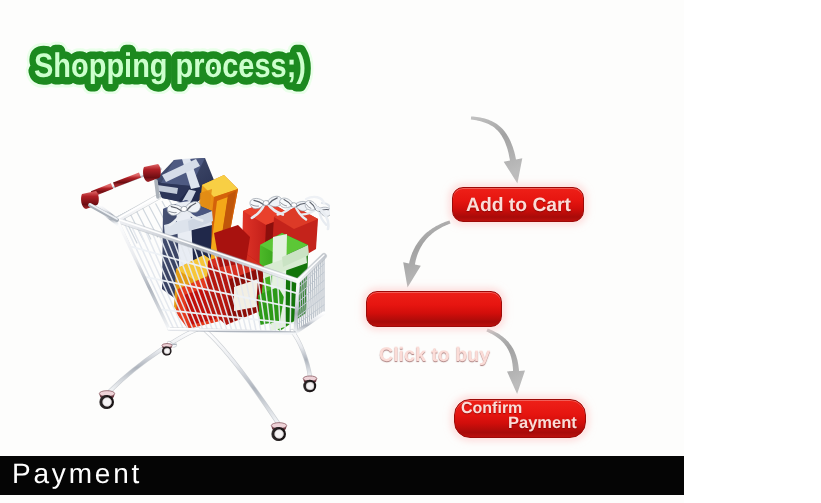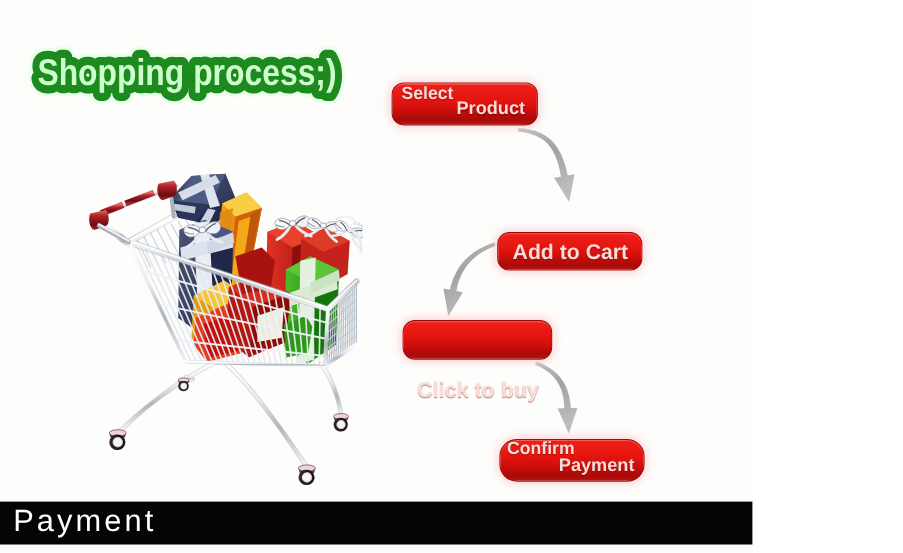--- a/index.html
+++ b/index.html
@@ -320,26 +320,22 @@
           <stop offset="0" stop-color="#c3c3c3"></stop>
           <stop offset=".45" stop-color="#a2a2a2"></stop>
           <stop offset="1" stop-color="#bcbcbc"></stop>
         </linearGradient>
       </defs>
       <path d="M470.9,119.6 L472.8,119.8 L474.6,120.0 L476.3,120.3 L478.0,120.7 L479.7,121.0 L481.3,121.4 L482.8,121.9 L484.3,122.4 L485.7,122.9 L487.1,123.4 L488.4,124.0 L489.7,124.7 L490.9,125.4 L492.1,126.1 L493.2,126.8 L494.3,127.6 L495.3,128.5 L496.3,129.4 L497.3,130.3 L498.2,131.3 L499.1,132.3 L499.9,133.3 L500.7,134.4 L501.5,135.5 L502.2,136.7 L502.9,138.0 L503.6,139.3 L504.3,140.6 L504.9,142.0 L505.5,143.4 L506.0,144.9 L506.6,146.4 L507.1,148.0 L507.6,149.6 L508.0,151.3 L508.5,153.1 L508.9,154.9 L509.2,156.7 L509.6,158.6 L510.0,160.6 L503.7,161.7 L517.4,183.6 L522.3,158.3 L516.0,159.4 L515.6,157.4 L515.2,155.4 L514.7,153.5 L514.2,151.6 L513.6,149.7 L513.1,147.9 L512.5,146.2 L511.8,144.5 L511.2,142.9 L510.5,141.3 L509.8,139.7 L509.0,138.2 L508.2,136.8 L507.4,135.4 L506.5,134.0 L505.6,132.7 L504.7,131.5 L503.7,130.3 L502.6,129.1 L501.6,128.0 L500.5,126.9 L499.3,125.9 L498.1,125.0 L496.9,124.1 L495.6,123.2 L494.3,122.5 L492.9,121.7 L491.5,121.0 L490.1,120.4 L488.6,119.8 L487.0,119.2 L485.5,118.7 L483.8,118.3 L482.2,117.9 L480.4,117.5 L478.7,117.2 L476.9,116.9 L475.0,116.7 L473.1,116.5 L471.1,116.4 Z" fill="url(#argrad)"></path>
       <path d="M449.5,220.5 L447.9,221.0 L446.3,221.5 L444.8,222.1 L443.2,222.7 L441.8,223.3 L440.3,224.0 L438.9,224.7 L437.5,225.4 L436.1,226.1 L434.7,226.9 L433.4,227.7 L432.1,228.5 L430.9,229.4 L429.6,230.3 L428.5,231.2 L427.3,232.1 L426.1,233.1 L425.0,234.1 L424.0,235.1 L422.9,236.2 L421.9,237.3 L420.9,238.4 L420.0,239.6 L419.1,240.7 L418.2,241.9 L417.3,243.2 L416.5,244.4 L415.7,245.7 L415.0,247.1 L414.3,248.4 L413.6,249.8 L413.0,251.2 L412.3,252.6 L411.8,254.1 L411.2,255.6 L410.7,257.1 L410.3,258.6 L409.8,260.2 L409.4,261.8 L409.1,263.4 L403.2,262.3 L407.5,287.6 L420.8,265.7 L414.9,264.6 L415.2,263.1 L415.5,261.6 L415.8,260.1 L416.2,258.7 L416.6,257.3 L417.0,256.0 L417.5,254.6 L418.0,253.3 L418.5,252.0 L419.1,250.7 L419.6,249.5 L420.3,248.2 L420.9,247.0 L421.6,245.9 L422.3,244.7 L423.0,243.6 L423.8,242.5 L424.6,241.4 L425.5,240.3 L426.3,239.3 L427.2,238.3 L428.2,237.3 L429.1,236.3 L430.1,235.4 L431.2,234.5 L432.2,233.6 L433.3,232.7 L434.4,231.8 L435.6,231.0 L436.8,230.2 L438.0,229.4 L439.3,228.7 L440.6,228.0 L441.9,227.2 L443.2,226.6 L444.6,225.9 L446.1,225.3 L447.5,224.7 L449.0,224.1 L450.5,223.5 Z" fill="url(#argrad)"></path>
       <path d="M486.4,331.5 L487.8,332.1 L489.2,332.8 L490.6,333.4 L491.9,334.1 L493.1,334.8 L494.3,335.5 L495.5,336.2 L496.6,337.0 L497.6,337.8 L498.7,338.5 L499.6,339.3 L500.6,340.1 L501.5,341.0 L502.4,341.8 L503.2,342.7 L504.0,343.6 L504.7,344.5 L505.4,345.4 L506.1,346.3 L506.7,347.3 L507.3,348.3 L507.9,349.3 L508.4,350.3 L508.9,351.3 L509.4,352.4 L509.9,353.5 L510.3,354.6 L510.6,355.7 L511.0,356.8 L511.3,358.0 L511.6,359.2 L511.9,360.4 L512.1,361.7 L512.3,363.0 L512.5,364.3 L512.6,365.6 L512.8,366.9 L512.9,368.3 L513.0,369.7 L513.0,371.1 L507.0,371.4 L517.1,394.0 L525.0,370.6 L519.0,370.9 L518.9,369.3 L518.7,367.8 L518.5,366.3 L518.3,364.8 L518.1,363.4 L517.8,362.0 L517.5,360.6 L517.2,359.2 L516.8,357.9 L516.4,356.5 L516.0,355.2 L515.5,354.0 L515.0,352.7 L514.5,351.5 L513.9,350.3 L513.3,349.1 L512.7,348.0 L512.0,346.9 L511.3,345.8 L510.5,344.7 L509.7,343.7 L508.9,342.6 L508.1,341.6 L507.2,340.7 L506.2,339.7 L505.3,338.8 L504.2,337.9 L503.2,337.1 L502.1,336.2 L501.0,335.4 L499.8,334.6 L498.6,333.8 L497.4,333.1 L496.1,332.4 L494.8,331.7 L493.4,331.0 L492.0,330.3 L490.6,329.7 L489.1,329.1 L487.6,328.5 Z" fill="url(#argrad)"></path>
     </svg>
 
-  <div class="btn" id="btn0" style="left:356px;top:75px;width:131px;height:37px;border-radius:11px;">
-    <span style="left:8px;top:1px;font-size:16px;">Select</span>
-    <span style="left:58px;top:14px;font-size:16.5px;">Product</span>
-  </div>
-
-  <div class="btn" id="btn1" style="left:452px;top:187px;width:130px;height:33px;border-radius:11px;margin-top:24px;">
+
+  <div class="btn" id="btn1" style="left:452px;top:187px;width:130px;height:33px;border-radius:11px;">
     <span style="left:13px;top:7px;font-size:19.3px;">Add to Cart</span>
   </div>
 
   <div class="btn" id="btn2" style="left:366px;top:291px;width:134px;height:34px;border-radius:11px;">
     <span style="left:12px;top:4px;font-size:19.6px;margin-top:48px;">Click to buy</span>
   </div>
 
   <div class="btn" id="btn3" style="left:454px;top:399px;width:130px;height:37px;border-radius:16px;">
     <span style="left:6px;top:0px;font-size:16px;">Confirm</span>
     <span style="left:53px;top:14px;font-size:16.5px;">Payment</span>

